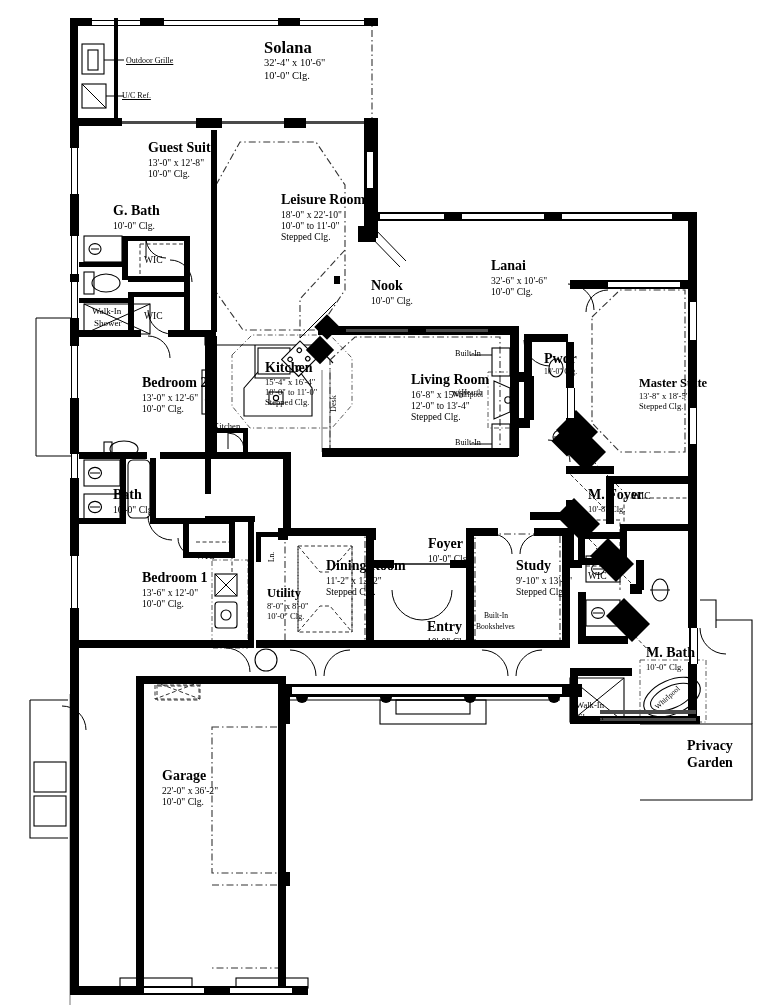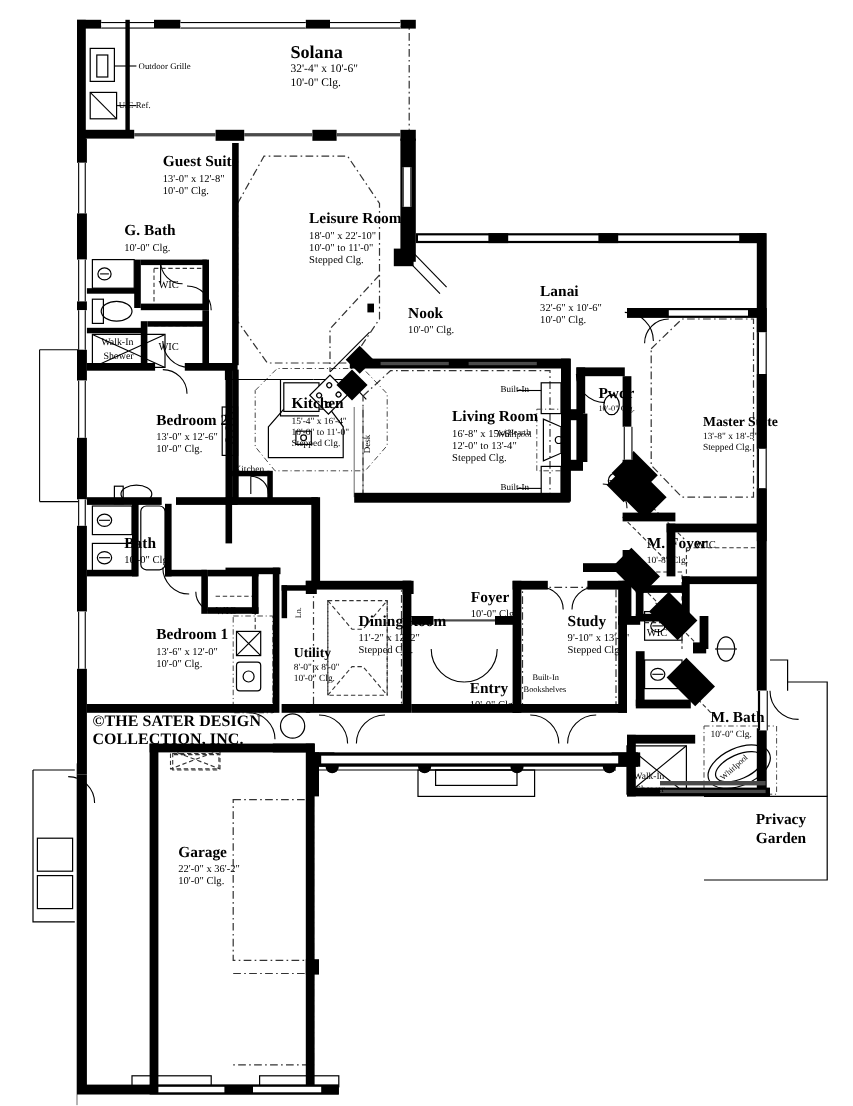--- a/index.html
+++ b/index.html
@@ -23,21 +23,21 @@
   .lbl .dm{display:block;}
   .lbl .cl{display:block;}
   .n20{font-size:16.5px;}
   .n17{font-size:14px;}
   .n14{font-size:12.5px;}
   .d11{font-size:10.5px;}
   .d10{font-size:9.6px;}
   .d9{font-size:8.6px;}
   .t8{font-size:7.6px;}
 
-  .small{position:absolute;font-size:8px;white-space:nowrap;}
+  .small{position:absolute;font-size:8px;white-space:nowrap;text-decoration:underline;}
   .tiny{position:absolute;font-size:6.6px;white-space:nowrap;}
   .wiclbl{position:absolute;font-size:9.6px;white-space:nowrap;}
 
   #copyright{position:absolute;left:84px;top:648px;font-size:14.5px;font-weight:bold;
              letter-spacing:.1px;line-height:1.12;white-space:nowrap;}
 
   .rot90{transform:rotate(-90deg);transform-origin:left top;}
   .rot45{transform:rotate(-42deg);transform-origin:center center;}
 </style>
 </head>
@@ -590,21 +590,21 @@
     <span class="nm">Garden</span>
   </div>
 
   <div class="lbl n17" style="left:162px;top:768px;width:0;">
     <span class="nm">Garage</span>
     <span class="dm d10">22'-0" x 36'-2"</span>
     <span class="cl d10">10'-0" Clg.</span>
   </div>
 
   <div class="small" style="left:126px;top:56px;">Outdoor Grille</div>
-  <div class="small" style="left:108px;top:91px;">U/C Ref.</div>
+  <div class="small" style="left:122px;top:91px;">U/C Ref.</div>
 
   <div class="wiclbl" style="left:144px;top:254px;">WIC</div>
   <div class="wiclbl" style="left:144px;top:310px;">WIC</div>
   <div class="tiny" style="left:92px;top:306px;font-size:9px;">Walk-In</div>
   <div class="tiny" style="left:94px;top:318px;font-size:9px;">Shower</div>
 
   <div class="tiny" style="left:213px;top:421px;font-size:8.6px;">Kitchen</div>
   <div class="tiny rot90" style="left:329px;top:412px;font-size:8.2px;">Desk</div>
 
   <div class="tiny" style="left:455px;top:349px;font-size:8.2px;">Built-In</div>
@@ -617,18 +617,14 @@
 
   <div class="tiny" style="left:484px;top:611px;font-size:7.6px;">Built-In</div>
   <div class="tiny" style="left:476px;top:622px;font-size:7.6px;">Bookshelves</div>
 
   <div class="wiclbl" style="left:632px;top:490px;">WIC</div>
   <div class="wiclbl" style="left:588px;top:570px;">WIC</div>
   <div class="tiny rot45" style="left:652px;top:693px;font-size:7.4px;">Whirlpool</div>
   <div class="tiny" style="left:576px;top:700px;font-size:8.6px;">Walk-In</div>
   <div class="tiny" style="left:578px;top:712px;font-size:8.6px;">Shower</div>
 
-  <div id="copyright">
-    <span>©THE SATER DESIGN</span><br>
-    <span>COLLECTION, INC.</span>
-  </div>
 
 </div>
 
 </body></html>

